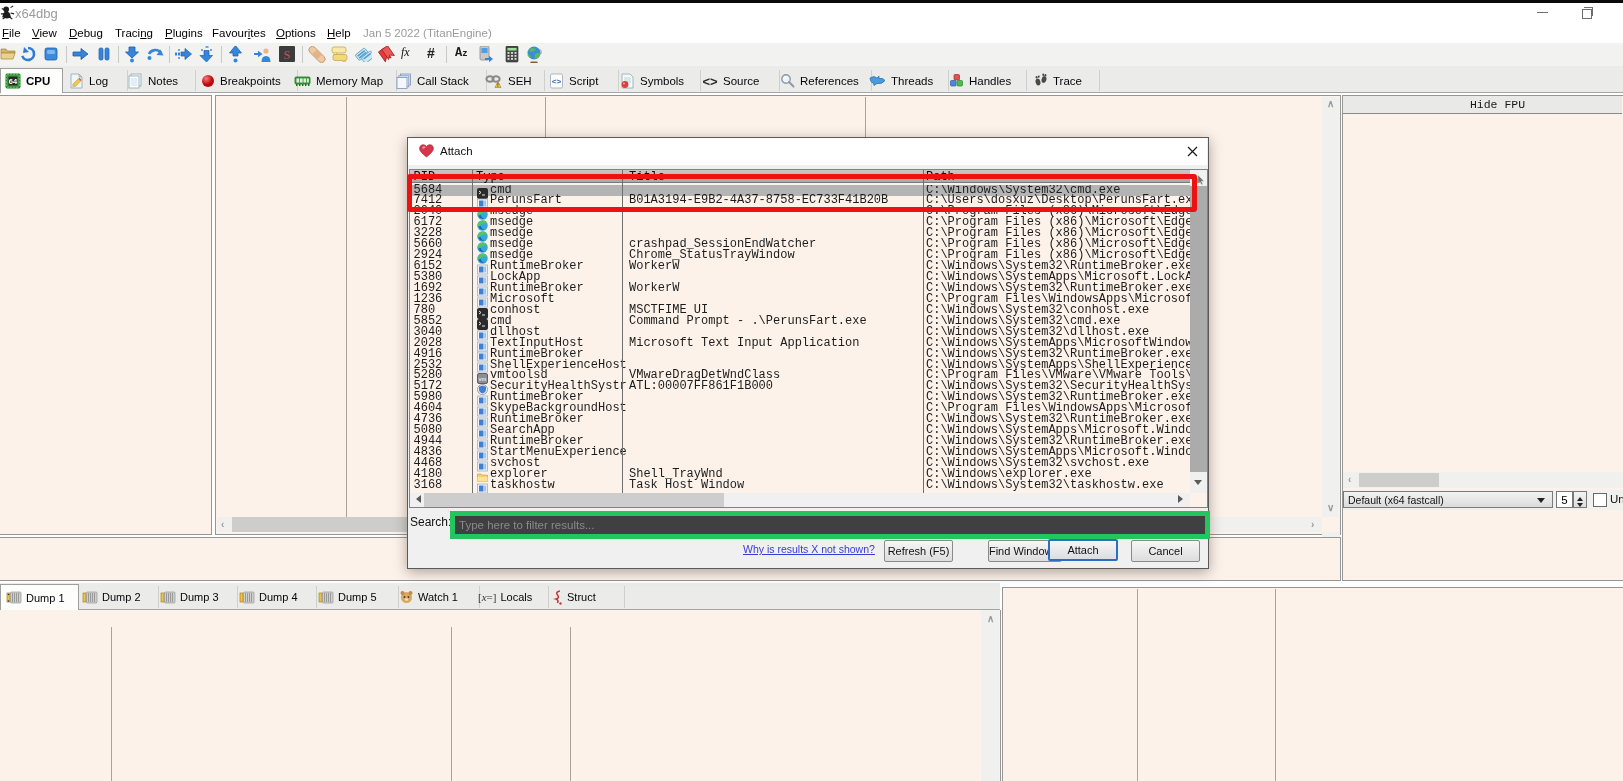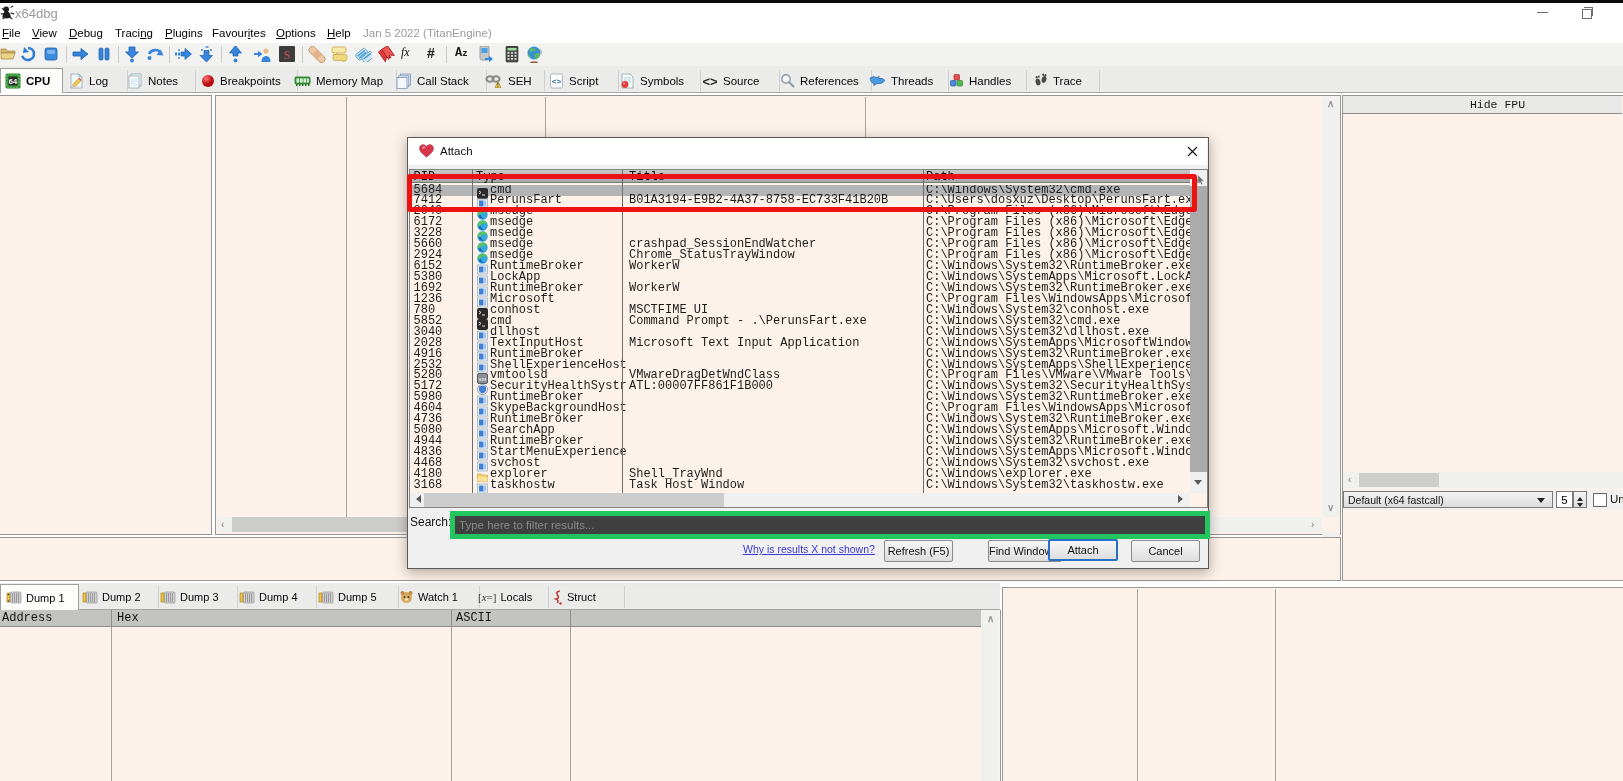--- a/index.html
+++ b/index.html
@@ -402,28 +402,20 @@
       <span style="font-size:11px;color:#333;margin-right:4px">[<i>x</i>=]</span>
       <span style="font-family:'Liberation Sans'">Locals</span>
     </div>
   <div class="dtab" style="left:539px;width:71px;padding-left:14px"><svg width="10" height="15" viewBox="0 0 10 15">
         <path d="M7 1 Q2 2 4.5 5 Q7 8 3 9 Q6 10 4.5 13" fill="none" stroke="#c23b3b" stroke-width="1.6"></path>
         <circle cx="7.5" cy="13.5" r="1.2" fill="#c23b3b"></circle>
       </svg>Struct</div>
 </div>
 
 <div class="a" style="left:0;top:610px;width:1000px;height:171px;background:#fcf2ea;border-right:1px solid #969696">
-  <div class="a mono" style="left:0;top:0;width:981px;height:16px;background:#c3c3c1;border-bottom:1px solid #8a8a8a;font-size:12px;color:#111">
-    <span class="a" style="left:2px;top:1px">Address</span>
-    <span class="a" style="left:117px;top:1px">Hex</span>
-    <span class="a" style="left:456px;top:1px">ASCII</span>
-    <div class="a" style="left:111px;top:0;width:1px;height:16px;background:#8e8e8e"></div>
-    <div class="a" style="left:451px;top:0;width:1px;height:16px;background:#8e8e8e"></div>
-    <div class="a" style="left:570px;top:0;width:1px;height:16px;background:#8e8e8e"></div>
-  </div>
   <div class="vline" style="left:111px;top:17px;height:154px"></div>
   <div class="vline" style="left:451px;top:17px;height:154px"></div>
   <div class="vline" style="left:570px;top:17px;height:154px"></div>
   <div class="a" style="left:981px;top:0;width:18px;height:171px;background:#f0f0ef">
     <div class="arrow a" style="left:6px;top:4px">∧</div>
   </div>
 </div>
 
 <div class="a pan" style="left:1002px;top:586.5px;width:621px;height:195px;border-right:none;border-bottom:none">
   <div class="vline" style="left:133.5px;top:1px;height:194px"></div>

